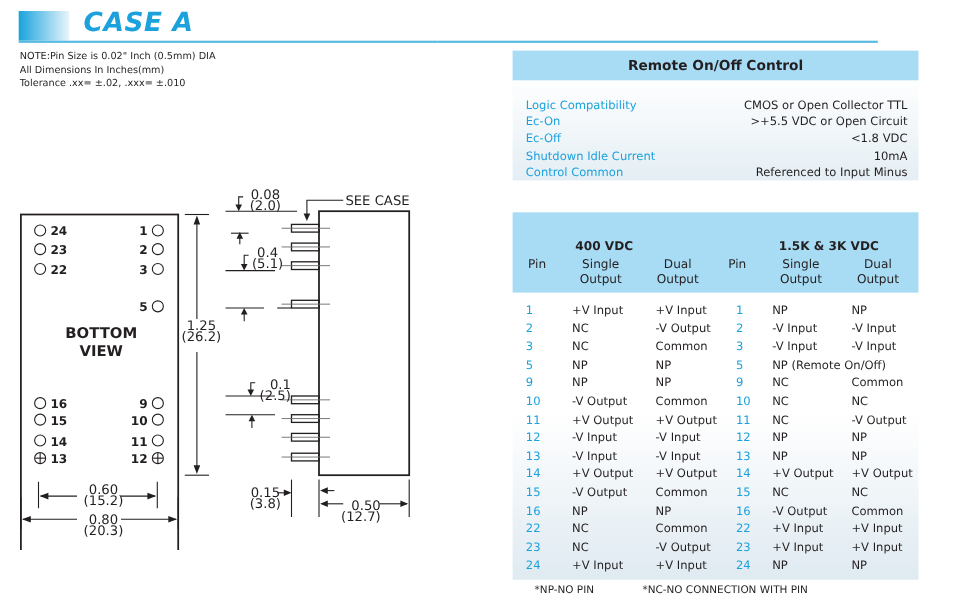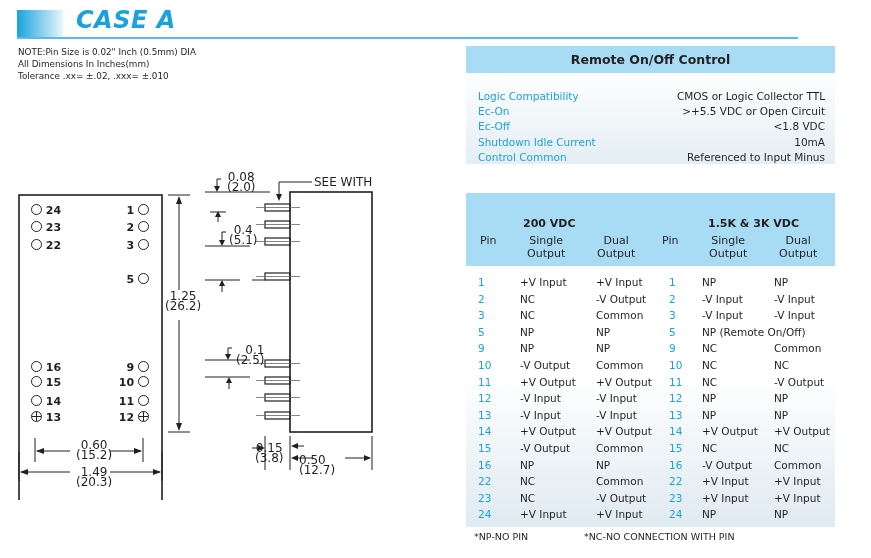--- a/index.html
+++ b/index.html
@@ -178,63 +178,67 @@
 
   <div class="pinlabel" style="right:311px;top:44px;"><span>1</span> <span class="pinhole"></span></div>
   <div class="pinlabel" style="right:311px;top:61px;"><span>2</span> <span class="pinhole"></span></div>
   <div class="pinlabel" style="right:311px;top:79px;"><span>3</span> <span class="pinhole"></span></div>
   <div class="pinlabel" style="right:311px;top:113px;"><span>5</span> <span class="pinhole"></span></div>
   <div class="pinlabel" style="right:311px;top:201px;"><span>9</span> <span class="pinhole"></span></div>
   <div class="pinlabel" style="right:311px;top:216px;"><span>10</span> <span class="pinhole"></span></div>
   <div class="pinlabel" style="right:311px;top:235px;"><span>11</span> <span class="pinhole"></span></div>
   <div class="pinlabel" style="right:311px;top:251px;"><span>12</span> <span class="pinhole cross"></span></div>
 
-
-  <div class="dlabel" style="left:314px;top:17px;">SEE WITH</div>
+  <div class="bottom-view">
+    <div>BOTTOM</div>
+    <div>VIEW</div>
+  </div>
+
+  <div class="dlabel" style="left:314px;top:17px;">SEE CASE</div>
 
   <div class="dlabel" style="left:165px;top:131px;text-align:center;">
       <div>1.25</div>
       <div>(26.2)</div>
     </div>
   <div class="dlabel" style="left:76px;top:280px;text-align:center;">
       <div>0.60</div>
       <div>(15.2)</div>
     </div>
   <div class="dlabel" style="left:76px;top:307px;text-align:center;">
-      <div>1.49</div>
+      <div>0.80</div>
       <div>(20.3)</div>
     </div>
   <div class="dlabel" style="left:227px;top:12px;text-align:center;">
       <div>0.08</div>
       <div>(2.0)</div>
     </div>
   <div class="dlabel" style="left:229px;top:65px;text-align:center;">
       <div>0.4</div>
       <div>(5.1)</div>
     </div>
   <div class="dlabel" style="left:236px;top:185px;text-align:right;">
       <div>0.1</div>
       <div>(2.5)</div>
     </div>
-  <div class="dlabel" style="left:227px;top:283px;text-align:center;margin-left:28px;">
+  <div class="dlabel" style="left:227px;top:283px;text-align:center;">
       <div>0.15</div>
       <div>(3.8)</div>
     </div>
-  <div class="dlabel" style="left:299px;top:295px;text-align:left;">
+  <div class="dlabel" style="left:310px;top:295px;text-align:right;">
       <div>0.50</div>
       <div>(12.7)</div>
     </div>
 </div>
 
 <div class="remote">
   <div class="remote-head">Remote On/Off Control</div>
   <div class="remote-rows" id="remote-rows">
       <div class="remote-row">
         <span class="remote-label">Logic Compatibility</span>
-        <span class="remote-val">CMOS or Logic Collector TTL</span>
+        <span class="remote-val">CMOS or Open Collector TTL</span>
       </div>
       <div class="remote-row">
         <span class="remote-label">Ec-On</span>
         <span class="remote-val">&gt;+5.5 VDC or Open Circuit</span>
       </div>
       <div class="remote-row">
         <span class="remote-label">Ec-Off</span>
         <span class="remote-val">&lt;1.8 VDC</span>
       </div>
       <div class="remote-row">
@@ -243,21 +247,21 @@
       </div>
       <div class="remote-row">
         <span class="remote-label">Control Common</span>
         <span class="remote-val">Referenced to Input Minus</span>
       </div>
     </div>
 </div>
 
 <div class="pins">
   <div class="pins-head">
-    <div class="ph ph-group" style="left:57px;">200 VDC</div>
+    <div class="ph ph-group" style="left:57px;">400 VDC</div>
     <div class="ph ph-group" style="left:242px;">1.5K &amp; 3K VDC</div>
     <div class="ph ph-col" style="left:14px;">Pin</div>
     <div class="ph ph-col" style="left:61px;">
         <div>Single</div>
         <div>Output</div>
       </div>
     <div class="ph ph-col" style="left:131px;">
         <div>Dual</div>
         <div>Output</div>
       </div>
@@ -388,14 +392,14 @@
         <span class="pc pc-num" style="left: 12px;">24</span>
         <span class="pc" style="left: 54px;">+V Input</span>
         <span class="pc" style="left: 130px;">+V Input</span>
         <span class="pc pc-num" style="left: 203px;">24</span>
         <span class="pc" style="left: 236px;">NP</span>
         <span class="pc" style="left: 308px;">NP</span>
       </div>
     </div>
 </div>
 
-<div class="pins-foot" style="left:474px;">*NP-NO PIN</div>
+<div class="pins-foot" style="left:486px;">*NP-NO PIN</div>
 <div class="pins-foot" style="left:584px;">*NC-NO CONNECTION WITH PIN</div>
 
 </body></html>

